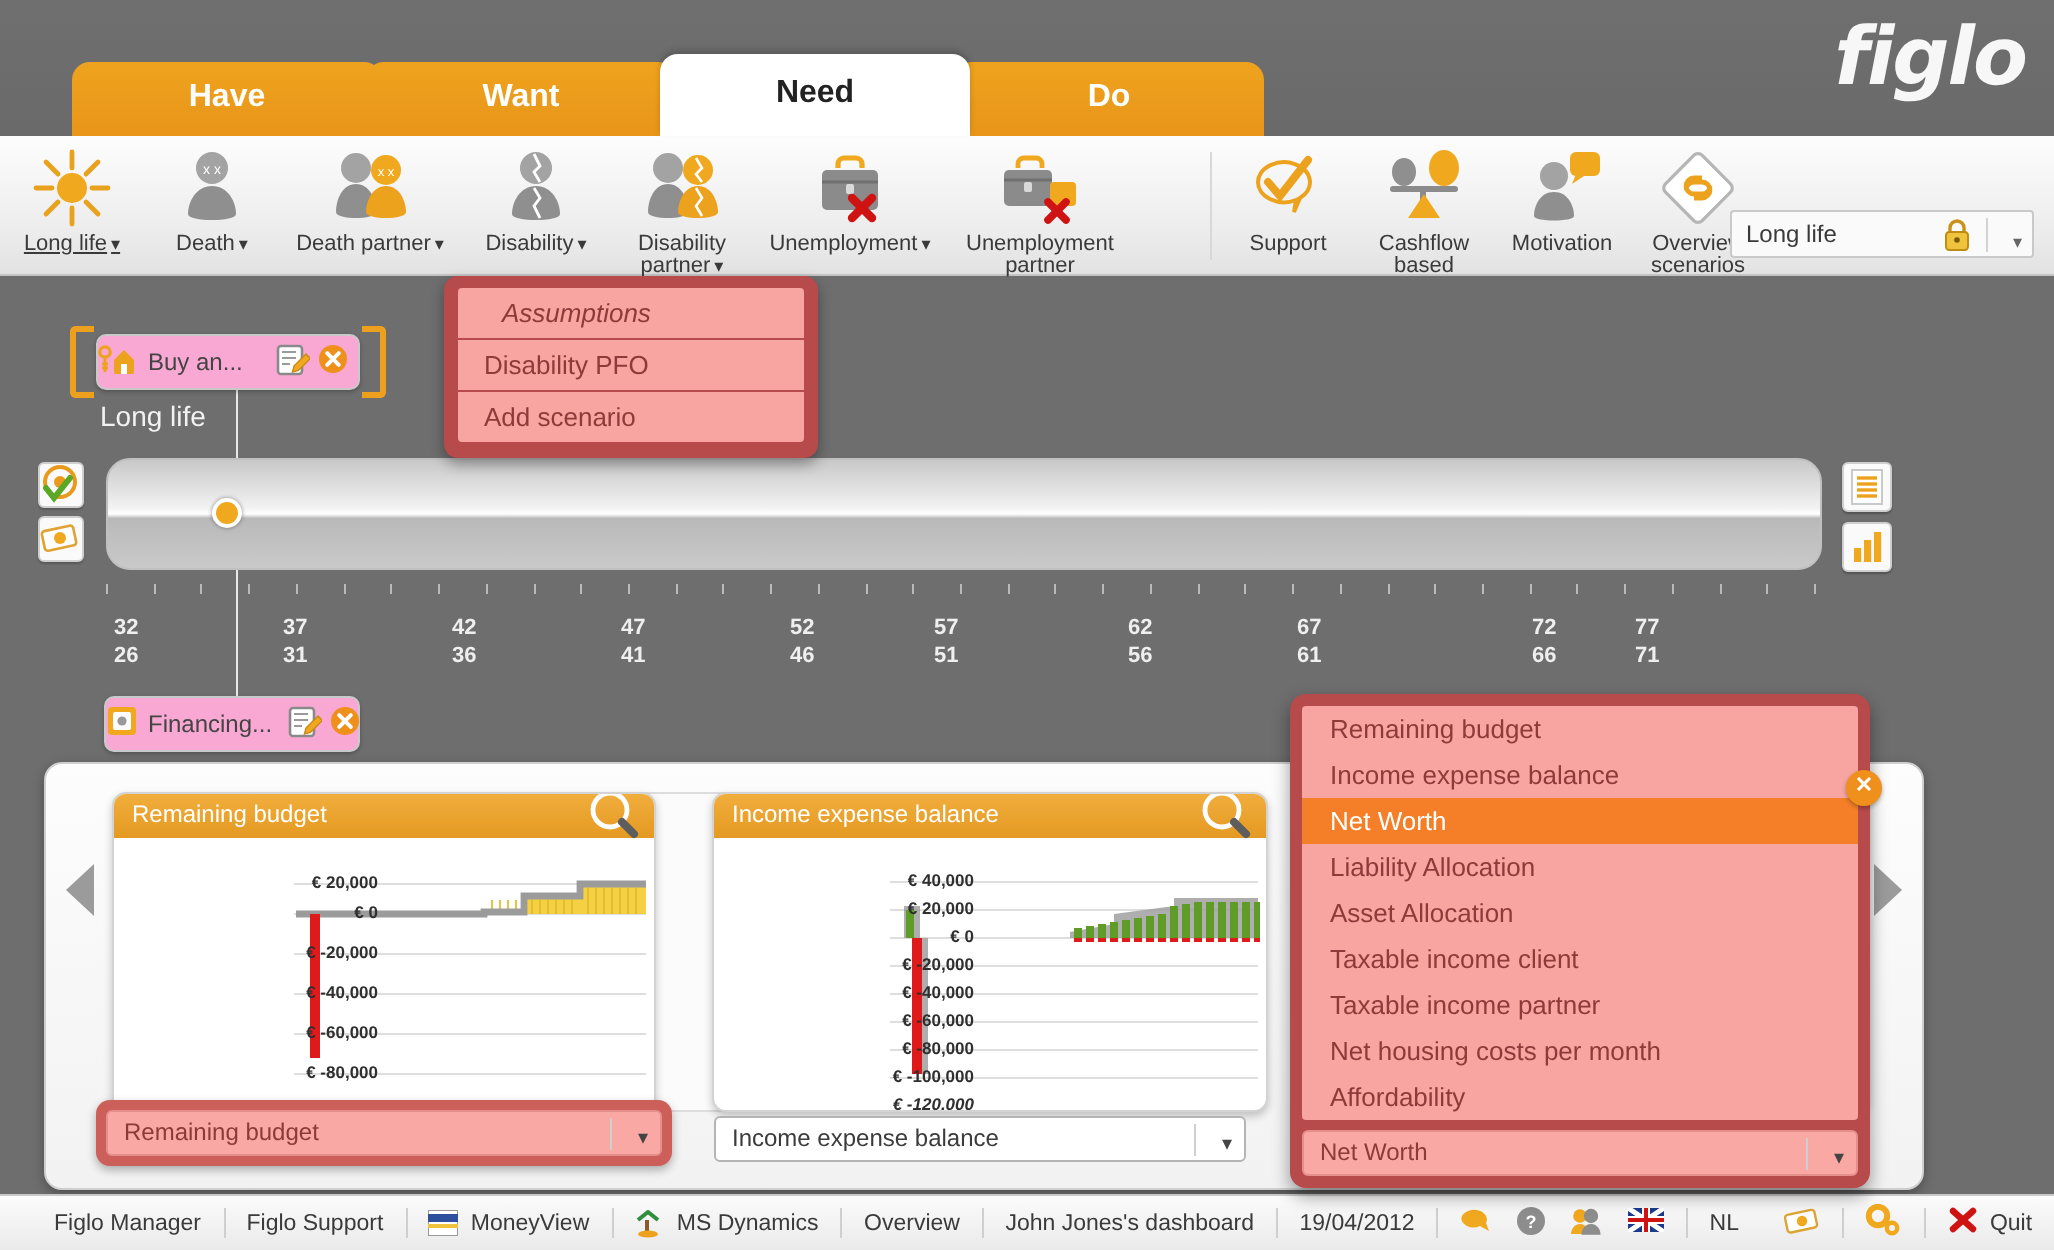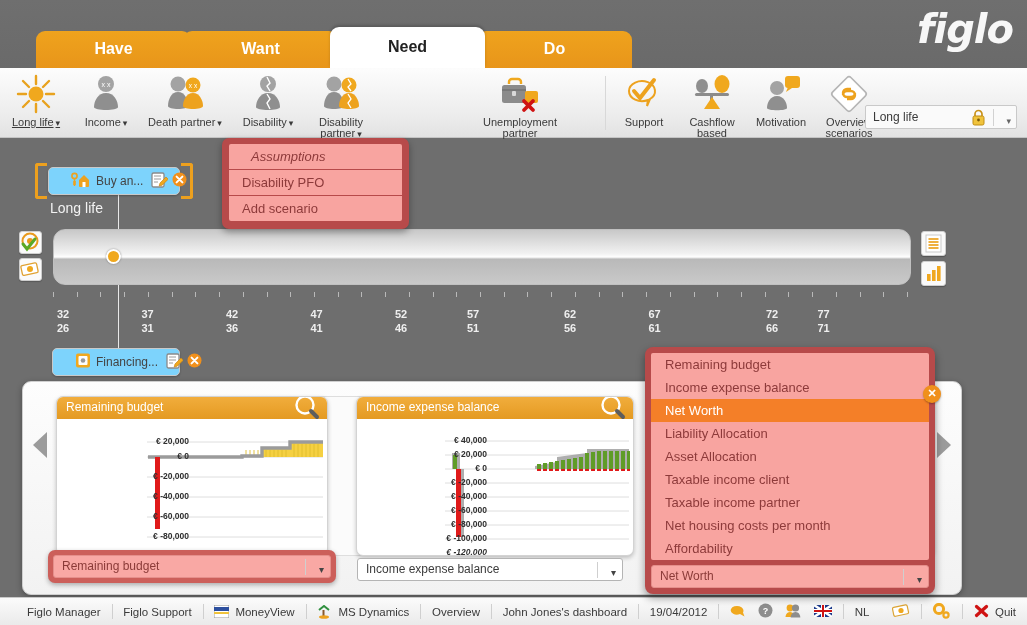--- a/index.html
+++ b/index.html
@@ -73,23 +73,23 @@
   #assump-menu .inner { background:#f8a4a0; border-radius:2px; }
   #assump-menu .mi {
     padding:5px 8px 5px 13px; font-size:13px; color:#8d3a3a;
     border-bottom:1px solid #b74a4a;
   }
   #assump-menu .mi:last-child { border-bottom:none; }
   #assump-menu .mi.head { font-style:italic; padding-left:22px; }
 
   
   .event-card {
-    position:absolute; background:#7dd3fc; border:1px solid #c9c9c9;
+    position:absolute; background:#f9a8d4; border:1px solid #c9c9c9;
     border-radius:5px; height:28px; display:flex; align-items:center;
-    padding:0 5px 0 22px; box-shadow:0 1px 2px rgba(0,0,0,.25);
+    padding:0 5px 0 0; box-shadow:0 1px 2px rgba(0,0,0,.25);
     font-size:12px; color:#444;
   }
   .event-card .txt { margin:0 8px 0 5px; white-space:nowrap; }
   .bracket {
     position:absolute; border:3px solid #eda01e; width:12px; height:36px;
   }
   #ev1 { left:48px; top:167px; width:132px; }
   #ev1 .br-l { left:-14px; top:-5px; border-right:none; border-radius:3px 0 0 3px;}
   #ev1 .br-r { right:-14px; top:-5px; border-left:none; border-radius:0 3px 3px 0;}
   #longlife-lbl { position:absolute; left:50px; top:200px; font-size:14px; color:#f2f2f2; }
@@ -247,21 +247,21 @@
   </div>
 
   <div class="rib-item" style="left:78px; width:56px;">
     <span class="ico">
       <svg width="46" height="46" viewBox="0 0 46 46">
         <circle cx="23" cy="13" r="8" fill="#a3a3a3"></circle>
         <text x="23" y="16" font-size="7" fill="#fff" text-anchor="middle" font-family="Liberation Sans">x x</text>
         <path d="M23 22c-8 0-12 8-12 14 0 4 24 4 24 0 0-6-4-14-12-14z" fill="#8f8f8f"></path>
       </svg>
     </span>
-    <span class="lbl caret">Income</span>
+    <span class="lbl caret">Death</span>
   </div>
 
   <div class="rib-item" style="left:139px; width:92px;">
     <span class="ico">
       <svg width="46" height="46" viewBox="0 0 46 46">
         <circle cx="16" cy="13" r="7.5" fill="#a3a3a3"></circle>
         <path d="M16 21c-7 0-10 8-10 14 0 4 20 4 20 0 0-6-3-14-10-14z" fill="#8f8f8f"></path>
         <circle cx="31" cy="14" r="7.5" fill="#f0a81e"></circle>
         <text x="31" y="17" font-size="6.5" fill="#fff" text-anchor="middle" font-family="Liberation Sans">x x</text>
         <path d="M31 22c-7 0-10 8-10 13 0 4 20 4 20 0 0-5-3-13-10-13z" fill="#eda21e"></path>
@@ -289,20 +289,35 @@
         <path d="M16 21c-7 0-10 8-10 14 0 4 20 4 20 0 0-6-3-14-10-14z" fill="#8f8f8f"></path>
         <circle cx="31" cy="14" r="7.5" fill="#f0a81e"></circle>
         <path d="M30 8l3 5-3 3 3 4" stroke="#fff" stroke-width="1.3" fill="none"></path>
         <path d="M31 22c-7 0-10 8-10 13 0 4 20 4 20 0 0-5-3-13-10-13z" fill="#eda21e"></path>
         <path d="M30 23l3 5-3 4 3 5" stroke="#fff" stroke-width="1.3" fill="none"></path>
       </svg>
     </span>
     <span class="lbl caret">Disability partner</span>
   </div>
 
+  <div class="rib-item" style="left:378px; width:94px;">
+    <span class="ico">
+      <svg width="46" height="46" viewBox="0 0 46 46">
+        <path d="M17 13v-2a3 3 0 013-3h6a3 3 0 013 3v2" stroke="#f0a81e" stroke-width="2.6" fill="none"></path>
+        <rect x="9" y="14" width="28" height="20" rx="2.5" fill="#8b8b8b"></rect>
+        <rect x="21" y="21" width="4" height="5" rx="1" fill="#d9d9d9"></rect>
+        <path d="M9 20h28" stroke="#707070" stroke-width="1.5"></path>
+        <g stroke="#cf1313" stroke-width="4.2" stroke-linecap="round">
+          <line x1="24" y1="28" x2="34" y2="38"></line>
+            <line x1="34" y1="28" x2="24" y2="38"></line>
+        </g>
+      </svg>
+    </span>
+    <span class="lbl caret">Unemployment</span>
+  </div>
 
   <div class="rib-item" style="left:474px; width:92px; line-height:11px;">
     <span class="ico">
       <svg width="46" height="46" viewBox="0 0 46 46">
         <path d="M12 13v-2a3 3 0 013-3h6a3 3 0 013 3v2" stroke="#f0a81e" stroke-width="2.4" fill="none"></path>
         <rect x="5" y="14" width="24" height="18" rx="2.5" fill="#8b8b8b"></rect>
         <rect x="15" y="20" width="4" height="5" rx="1" fill="#d9d9d9"></rect>
         <path d="M5 19h24" stroke="#707070" stroke-width="1.4"></path>
         <rect x="28" y="20" width="13" height="12" rx="2" fill="#f0a81e"></rect>
         <g stroke="#cf1313" stroke-width="3.8" stroke-linecap="round">

